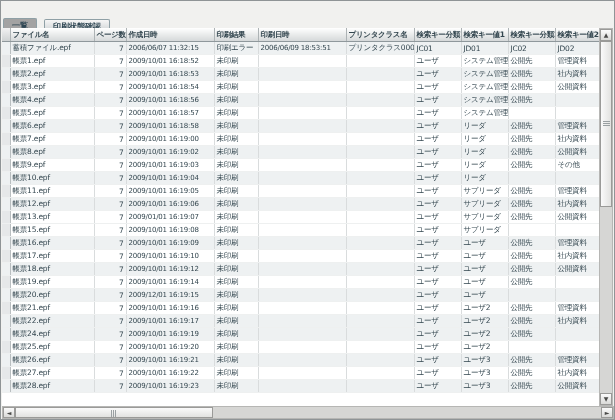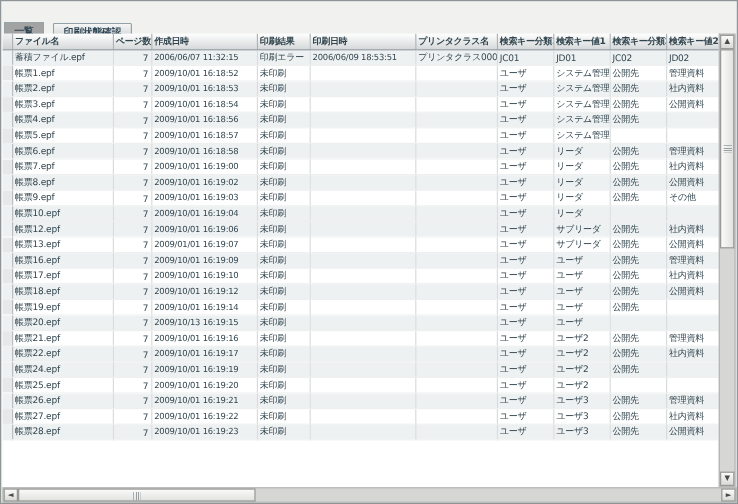--- a/index.html
+++ b/index.html
@@ -239,20 +239,33 @@
             <td class="num">7</td>
             <td class="dt">2009/10/01 16:19:04</td>
             <td>未印刷</td>
             <td class="dt"></td>
             <td></td>
             <td>ユーザ</td>
             <td>リーダ</td>
             <td></td>
             <td></td>
           </tr>
+          <tr>
+            <td class="sel"></td>
+            <td>帳票11.epf</td>
+            <td class="num">7</td>
+            <td class="dt">2009/10/01 16:19:05</td>
+            <td>未印刷</td>
+            <td class="dt"></td>
+            <td></td>
+            <td>ユーザ</td>
+            <td>サブリーダ</td>
+            <td>公開先</td>
+            <td>管理資料</td>
+          </tr>
           <tr class="alt">
             <td class="sel"></td>
             <td>帳票12.epf</td>
             <td class="num">7</td>
             <td class="dt">2009/10/01 16:19:06</td>
             <td>未印刷</td>
             <td class="dt"></td>
             <td></td>
             <td>ユーザ</td>
             <td>サブリーダ</td>
@@ -265,20 +278,33 @@
             <td class="num">7</td>
             <td class="dt">2009/01/01 16:19:07</td>
             <td>未印刷</td>
             <td class="dt"></td>
             <td></td>
             <td>ユーザ</td>
             <td>サブリーダ</td>
             <td>公開先</td>
             <td>公開資料</td>
           </tr>
+          <tr>
+            <td class="sel"></td>
+            <td>帳票15.epf</td>
+            <td class="num">7</td>
+            <td class="dt">2009/10/01 16:19:08</td>
+            <td>未印刷</td>
+            <td class="dt"></td>
+            <td></td>
+            <td>ユーザ</td>
+            <td>サブリーダ</td>
+            <td></td>
+            <td></td>
+          </tr>
           <tr class="alt">
             <td class="sel"></td>
             <td>帳票16.epf</td>
             <td class="num">7</td>
             <td class="dt">2009/10/01 16:19:09</td>
             <td>未印刷</td>
             <td class="dt"></td>
             <td></td>
             <td>ユーザ</td>
             <td>ユーザ</td>
@@ -321,21 +347,21 @@
             <td></td>
             <td>ユーザ</td>
             <td>ユーザ</td>
             <td>公開先</td>
             <td></td>
           </tr>
           <tr class="alt">
             <td class="sel"></td>
             <td>帳票20.epf</td>
             <td class="num">7</td>
-            <td class="dt">2009/10/13 16:19:15</td>
+            <td class="dt">2009/12/01 16:19:15</td>
             <td>未印刷</td>
             <td class="dt"></td>
             <td></td>
             <td>ユーザ</td>
             <td>ユーザ</td>
             <td></td>
             <td></td>
           </tr>
           <tr>
             <td class="sel"></td>

